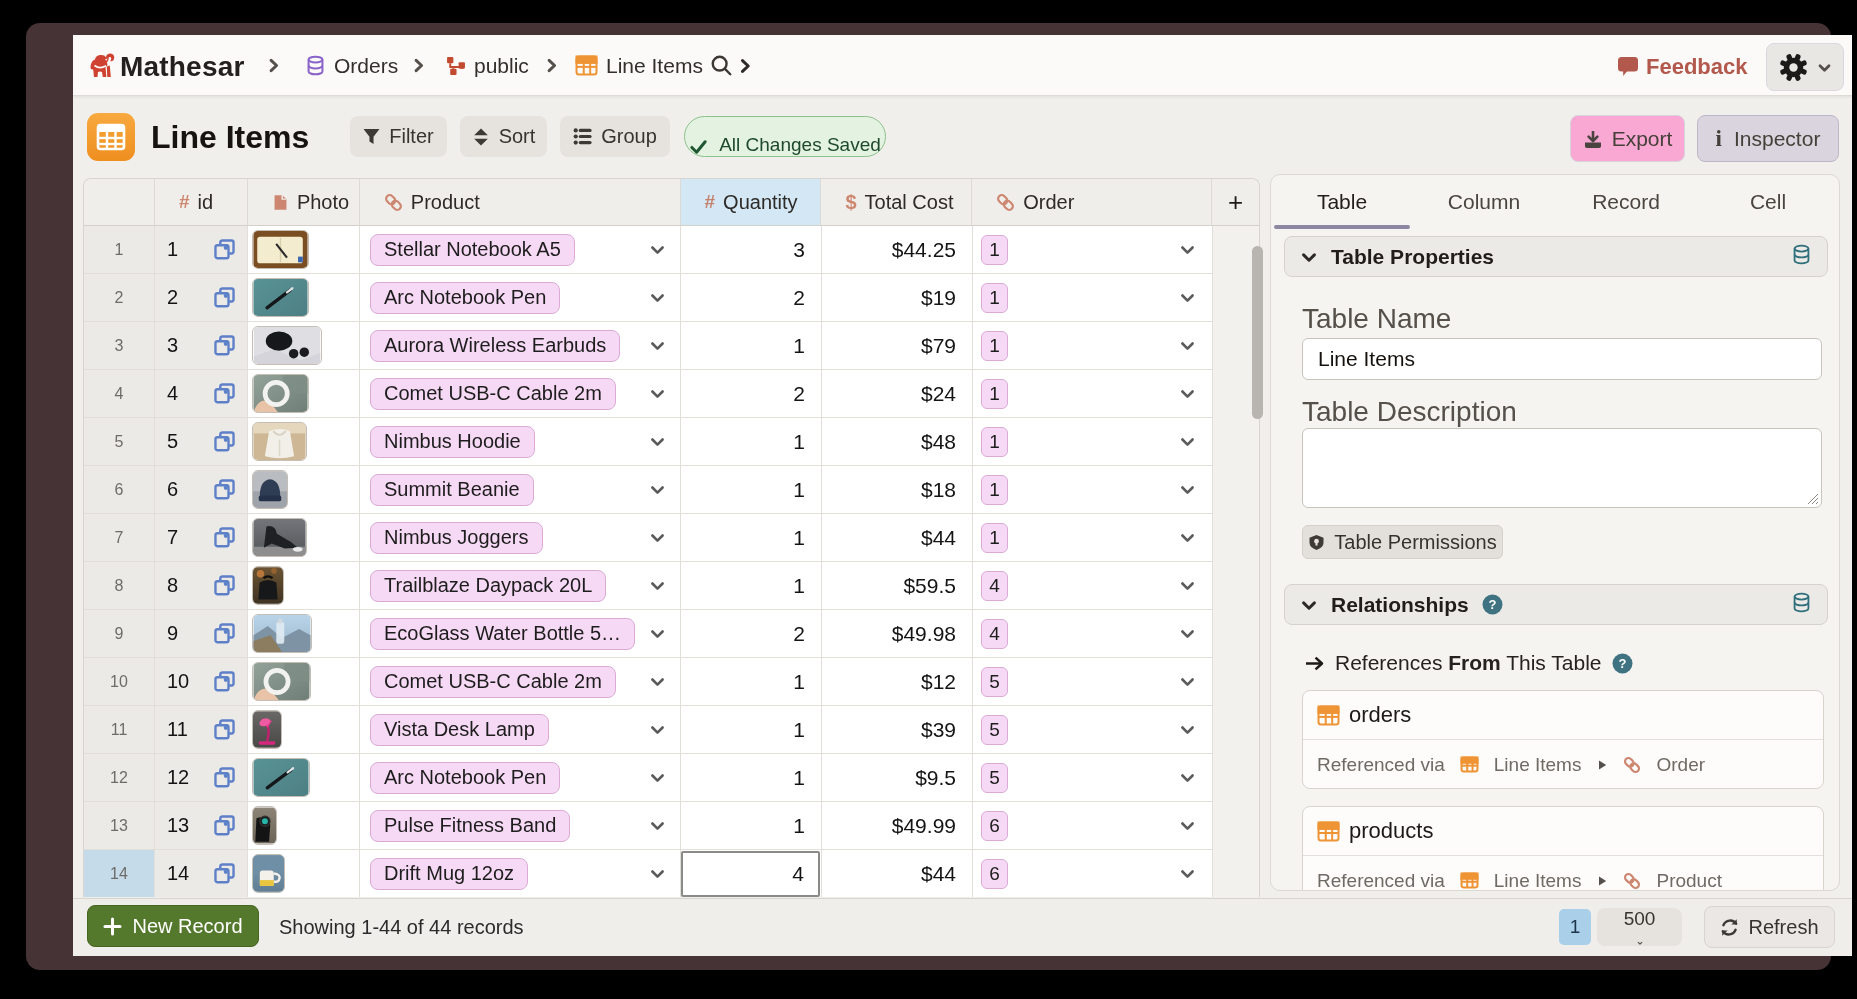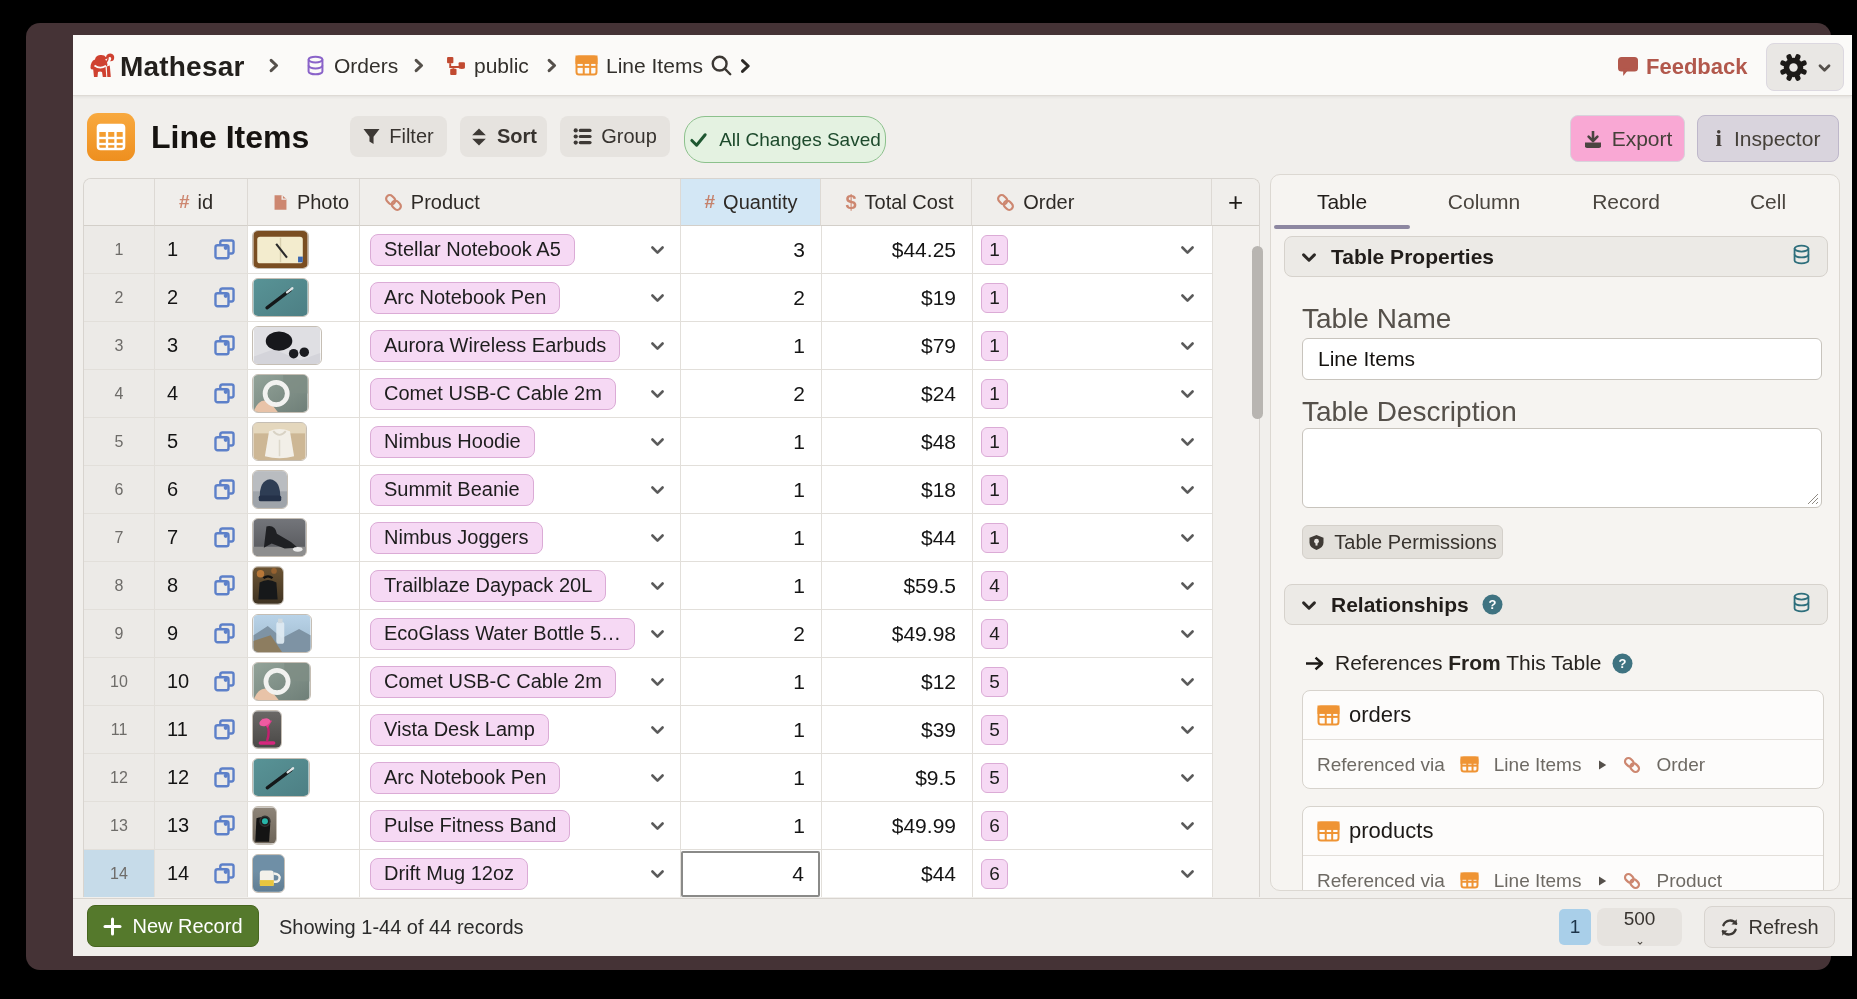--- a/index.html
+++ b/index.html
@@ -137,39 +137,39 @@
 <line x1="20" y1="19" x2="20" y2="36" stroke="#fff" stroke-width="2.4"></line>
 <line x1="28.5" y1="19" x2="28.5" y2="36" stroke="#fff" stroke-width="2.4"></line>
       </svg></div>
   <div class="abs" style="left:78px; top:84px; font-size:32px; font-weight:bold; color:#161310;">Line Items</div>
   <div class="btn" style="left:277px; top:81px; width:97px; height:41px;">
       <svg width="17" height="17" viewBox="0 0 17 17" style="">
         <path d="M 0.5 1 H 16.5 L 10.54 8.84 V 16 L 6.46 13.600000000000001 V 8.84 Z" fill="#3d3935"></path>
       </svg>
       <span>Filter</span>
     </div>
-  <div class="btn" style="left:387px; top:81px; width:87px; height:41px;font-weight:bold;">
+  <div class="btn" style="left:387px; top:81px; width:87px; height:41px;">
       <svg width="18" height="18" viewBox="0 0 18 18" style="">
         <path d="M 9.0 0.5 L 15.84 7.2 H 2.16 Z" fill="#3d3935"></path>
 <path d="M 9.0 17.5 L 15.84 10.799999999999999 H 2.16 Z" fill="#3d3935"></path>
       </svg>
       <span>Sort</span>
     </div>
   <div class="btn" style="left:487px; top:81px; width:110px; height:41px;">
       <svg width="19" height="19" viewBox="0 0 19 19" style="">
         <circle cx="2.71" cy="3.42" r="2.11" fill="#3d3935"></circle>
         <rect x="5.7" y="1.8199999999999998" width="12.920000000000002" height="3.2" rx="1.6" fill="#3d3935"></rect>
         <circle cx="2.71" cy="9.5" r="2.11" fill="#3d3935"></circle>
         <rect x="5.7" y="7.9" width="12.920000000000002" height="3.2" rx="1.6" fill="#3d3935"></rect>
         <circle cx="2.71" cy="15.579999999999998" r="2.11" fill="#3d3935"></circle>
         <rect x="5.7" y="13.979999999999999" width="12.920000000000002" height="3.2" rx="1.6" fill="#3d3935"></rect>
       </svg>
       <span>Group</span>
     </div>
-  <div class="btn" style="left:611px; top:81px; width:202px; height:47px; background:#e4f2e1; border:1px solid #8cc18c; border-radius:21px; color:#1d4a2c; gap:11px; white-space:nowrap; font-size:19px;">
+  <div class="btn" style="left:611px; top:81px; width:202px; height:41px; background:#e4f2e1; border:1px solid #8cc18c; border-radius:21px; color:#1d4a2c; gap:11px; white-space:nowrap; font-size:19px;align-items:flex-end;">
       <svg width="19" height="19" viewBox="0 0 19 19" style="">
         <polyline points="2.85,10.450000000000001 7.6000000000000005,15.200000000000001 16.15,4.75" fill="none" stroke="#1e5731" stroke-width="3" stroke-linecap="round" stroke-linejoin="round"></polyline>
       </svg>
       <span>All Changes Saved</span>
     </div>
   <div class="btn" style="left:1497px; top:80px; width:115px; height:47px; background:#f9a8d4; border:1px solid #d8d3db; font-size:21px; color:#454039;">
       <svg width="20" height="20" viewBox="0 0 20 20" style="">
         <line x1="10.0" y1="2" x2="10.0" y2="11.0" stroke="#4a4440" stroke-width="2.6"></line>
 <polyline points="5.6000000000000005,7.6 10.0,12.0 14.399999999999999,7.6" fill="none" stroke="#4a4440" stroke-width="2.6" stroke-linejoin="round" stroke-linecap="round"></polyline>
 <path d="M 2 13.600000000000001 H 18 V 17.6 Q 18 19 16.0 19 H 4.0 Q 2 19 2 17.6 Z" fill="#4a4440"></path>

